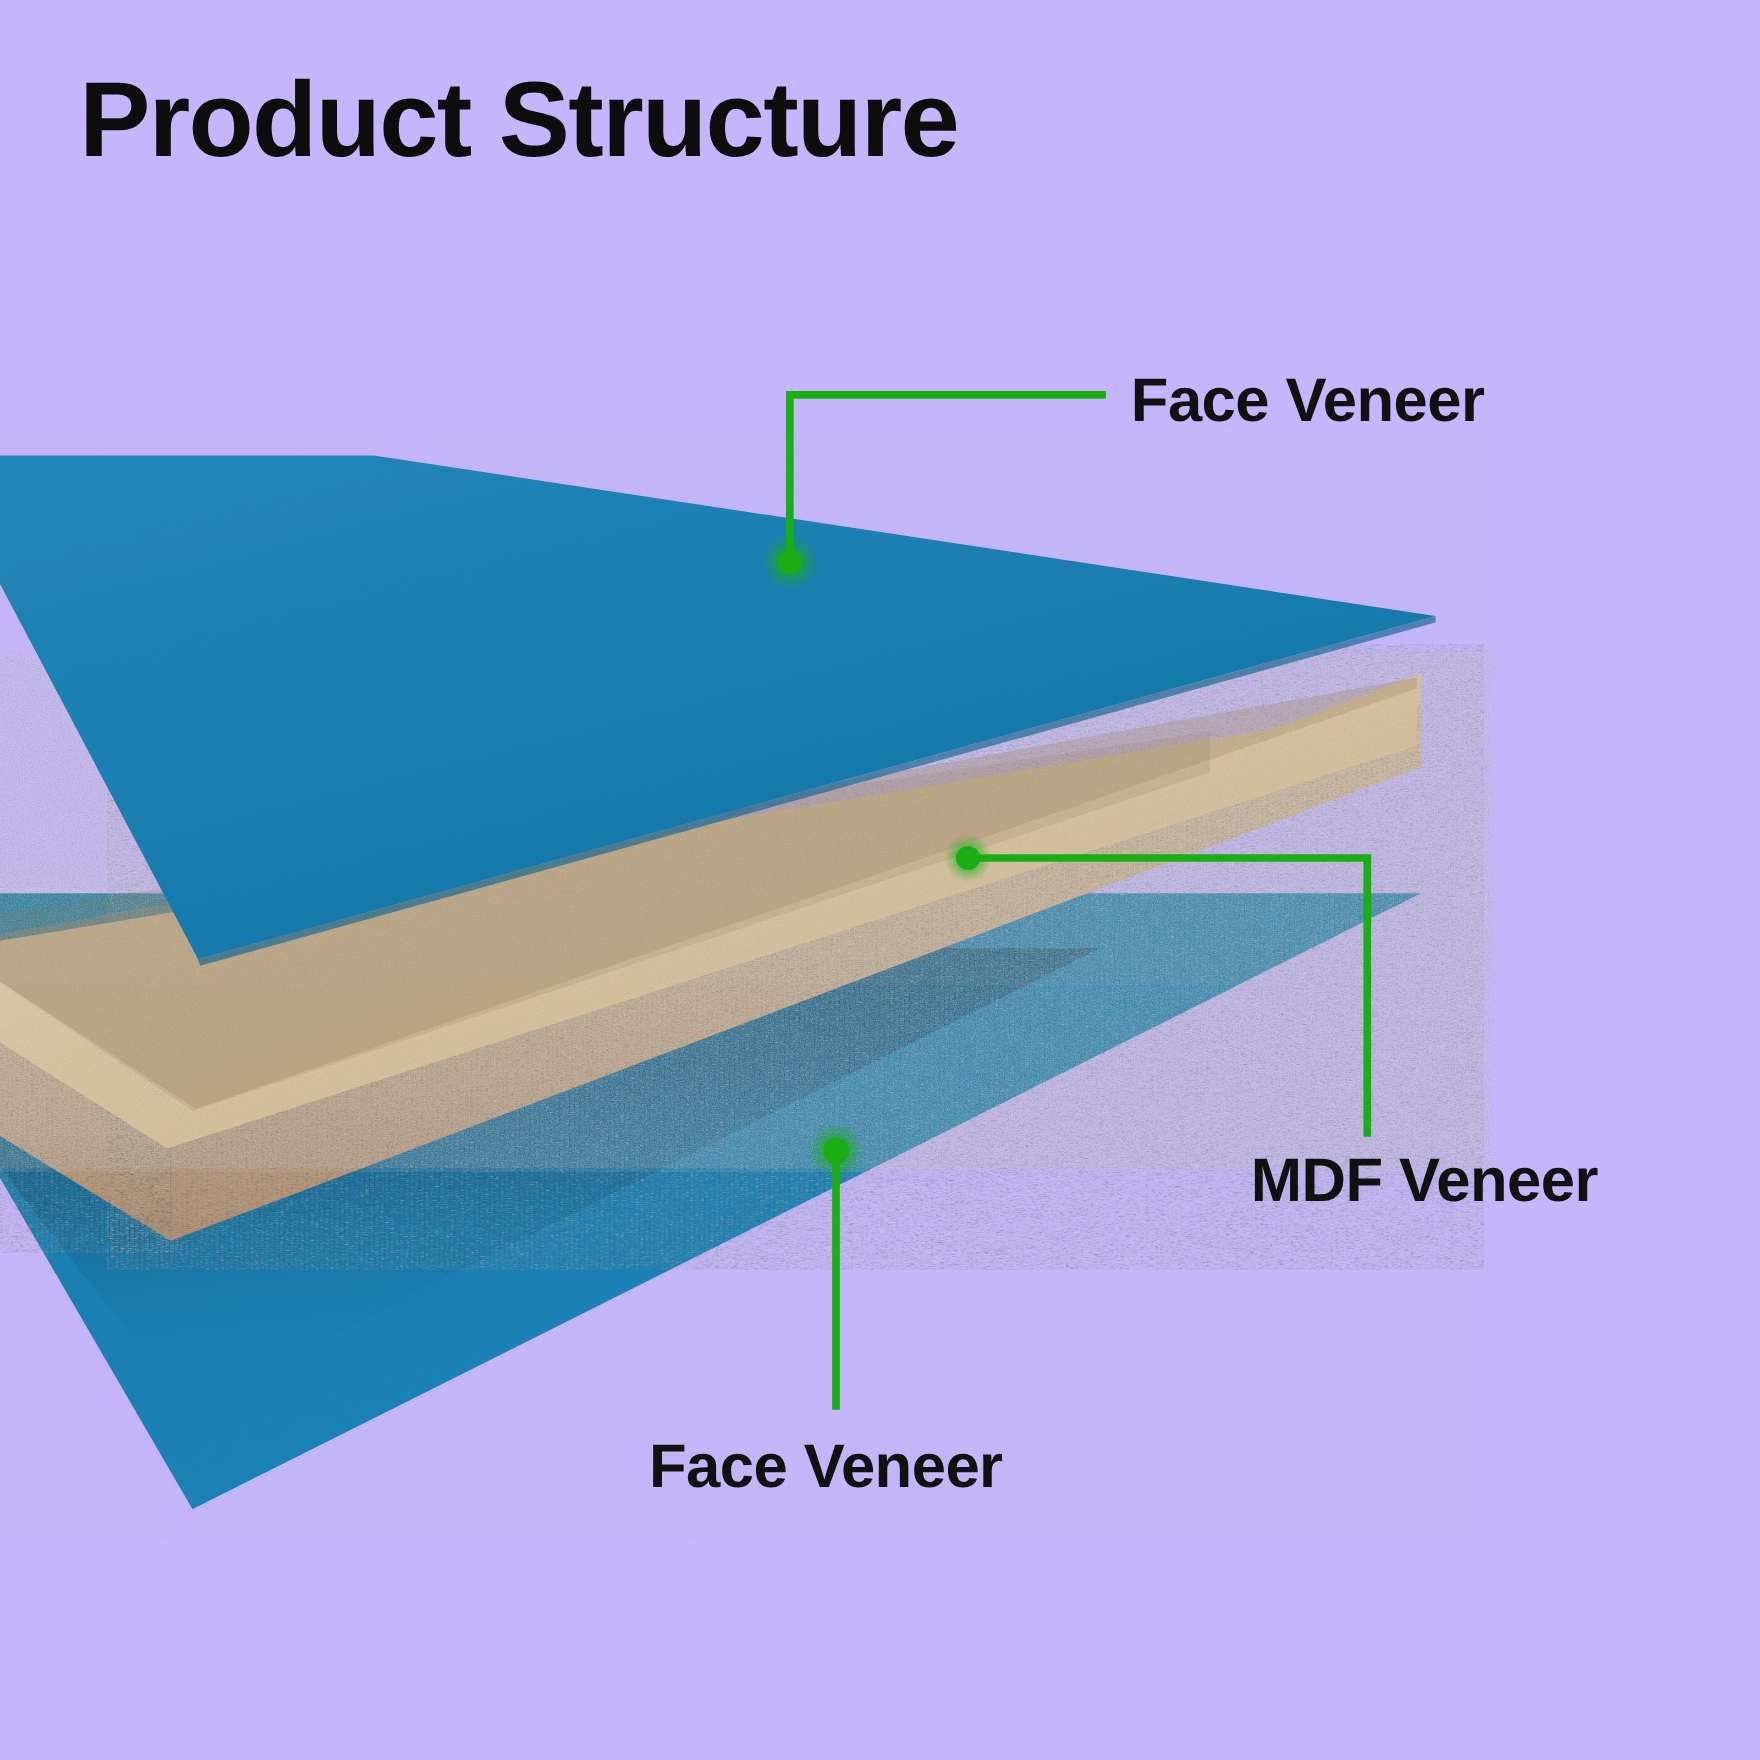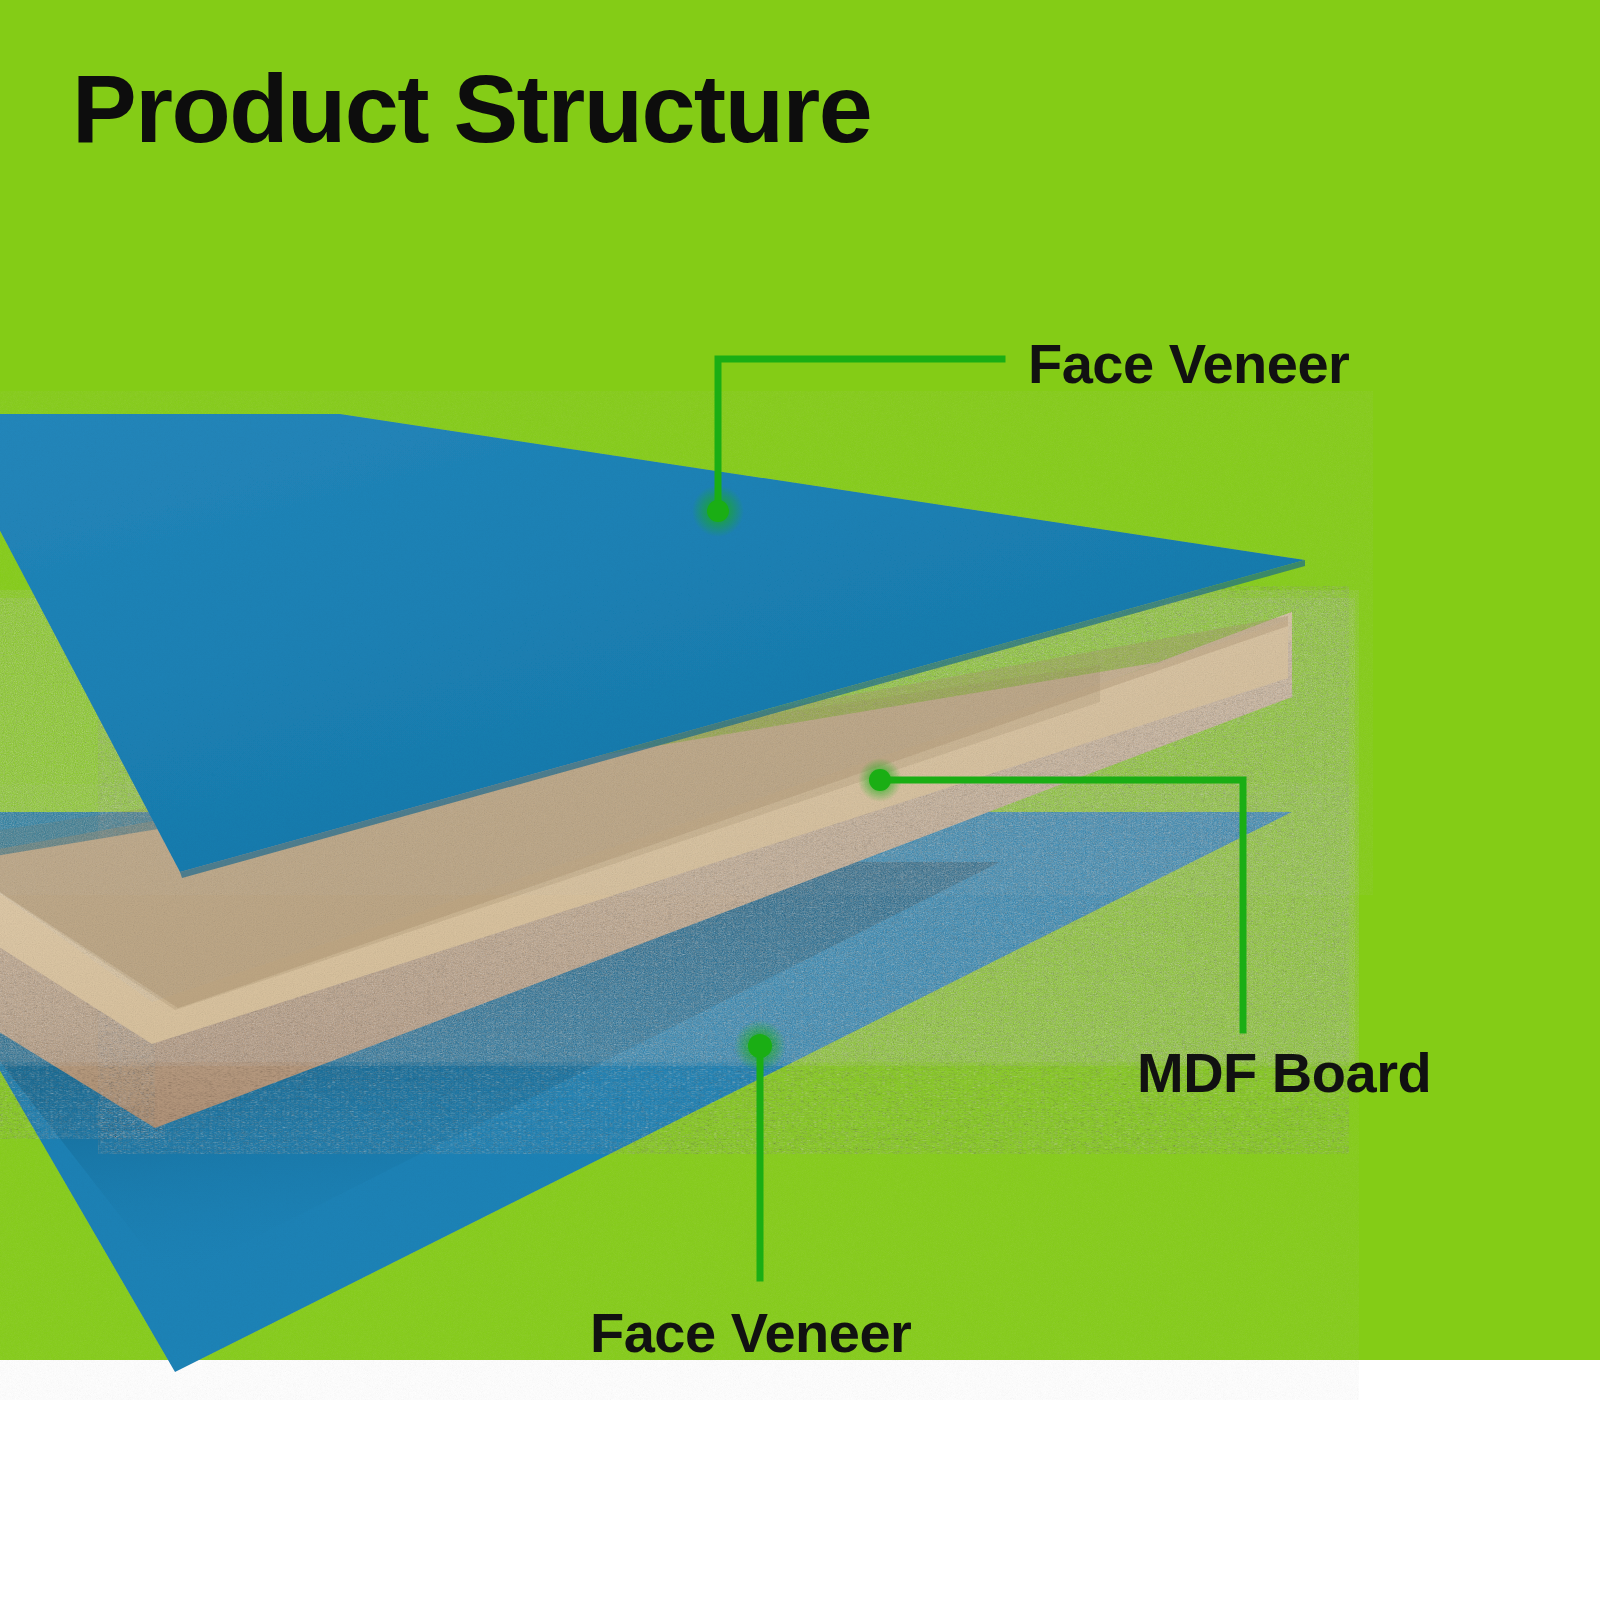--- a/index.html
+++ b/index.html
@@ -11,22 +11,22 @@
   body {
     width: 1600px;
     height: 1600px;
     font-family: "Liberation Sans", sans-serif;
     overflow: hidden;
     position: relative;
   }
   #stage {
     position: relative;
     width: 1600px;
-    height: 1360px;
-    background: #84cc16;
+    height: 1600px;
+    background: #c4b5fd;
   }
   .page-title {
     position: absolute;
     left: 72px;
     top: 58px;
     font-family: "Liberation Sans", sans-serif;
     font-weight: bold;
     font-size: 97px;
     letter-spacing: -1.5px;
     color: #0d0d0d;
@@ -185,17 +185,17 @@
 
     <g>
       <path d="M 760 1046 L 760 1278" fill="none" stroke="#1aae14" stroke-width="7" stroke-linecap="square"></path>
       <circle cx="760" cy="1046" r="26" fill="url(#dotGlow)"></circle>
       <circle cx="760" cy="1046" r="12" fill="#1aae14"></circle>
     </g>
   </svg>
 
   <span class="callout-label" id="label-face-veneer-top">Face Veneer</span>
 
-  <span class="callout-label" id="label-mdf-board">MDF Board</span>
+  <span class="callout-label" id="label-mdf-board">MDF Veneer</span>
 
   <span class="callout-label" id="label-face-veneer-bottom">Face Veneer</span>
 
 </div>
 
 </body></html>

